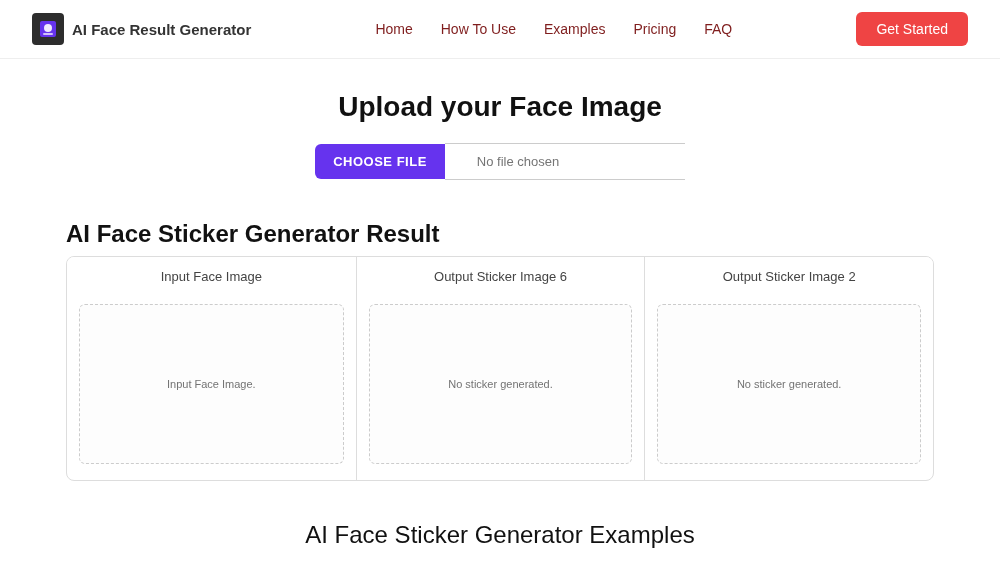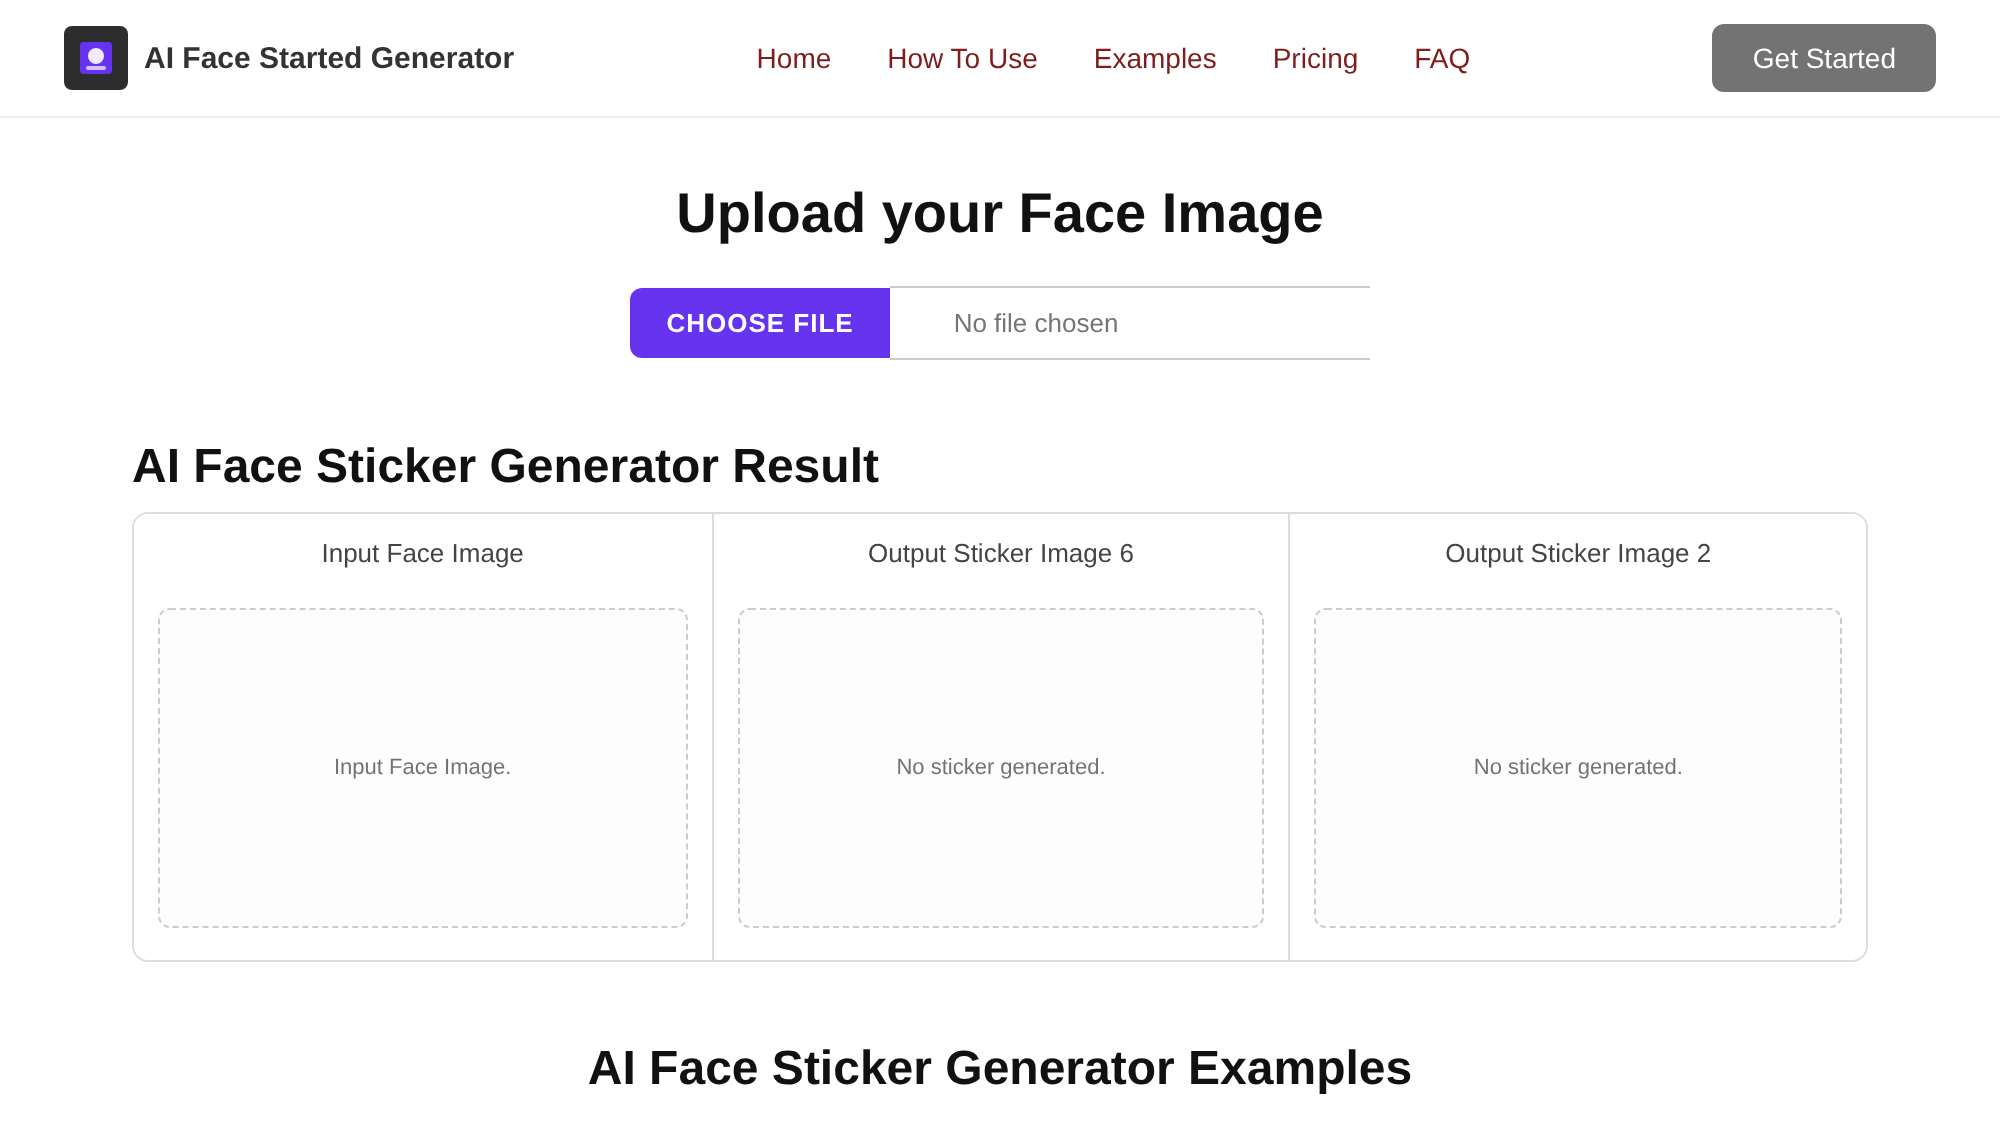--- a/index.html
+++ b/index.html
@@ -35,21 +35,21 @@
       display: flex;
       gap: 28px;
       align-items: center;
     }
     nav a {
       text-decoration: none;
       color: #7f1d1d;
       font-size: 14px;
     }
     .get-started-btn {
-      background: #737373;
+      background: #ef4444;
       color: #fff;
       border: none;
       border-radius: 6px;
       padding: 9px 20px;
       font-size: 14px;
       font-weight: 500;
       cursor: pointer;
     }
 
     
@@ -155,38 +155,38 @@
     }
     .result-placeholder-text {
       font-size: 11px;
       color: #737373;
     }
 
     
     .examples-section h2 {
       text-align: center;
       font-size: 24px;
-      font-weight: 700;
+      font-weight: 400;
       margin-bottom: 20px;
       color: #111;
     }
   </style>
 </head>
 <body>
 
 <header>
   <div class="logo-area">
     <div class="logo-icon">
       <svg width="20" height="20" viewBox="0 0 20 20" fill="none">
         <rect x="2" y="2" width="16" height="16" rx="2" fill="#6633ee"></rect>
         <circle cx="10" cy="9" r="4" fill="white" opacity="0.9"></circle>
         <rect x="5" y="14" width="10" height="2" rx="1" fill="white" opacity="0.7"></rect>
       </svg>
     </div>
-    <span class="logo-text">AI Face Started Generator</span>
+    <span class="logo-text">AI Face Result Generator</span>
   </div>
   <nav>
     <a href="#">Home</a>
     <a href="#">How To Use</a>
     <a href="#">Examples</a>
     <a href="#">Pricing</a>
     <a href="#">FAQ</a>
   </nav>
   <button class="get-started-btn">Get Started</button>
 </header>

